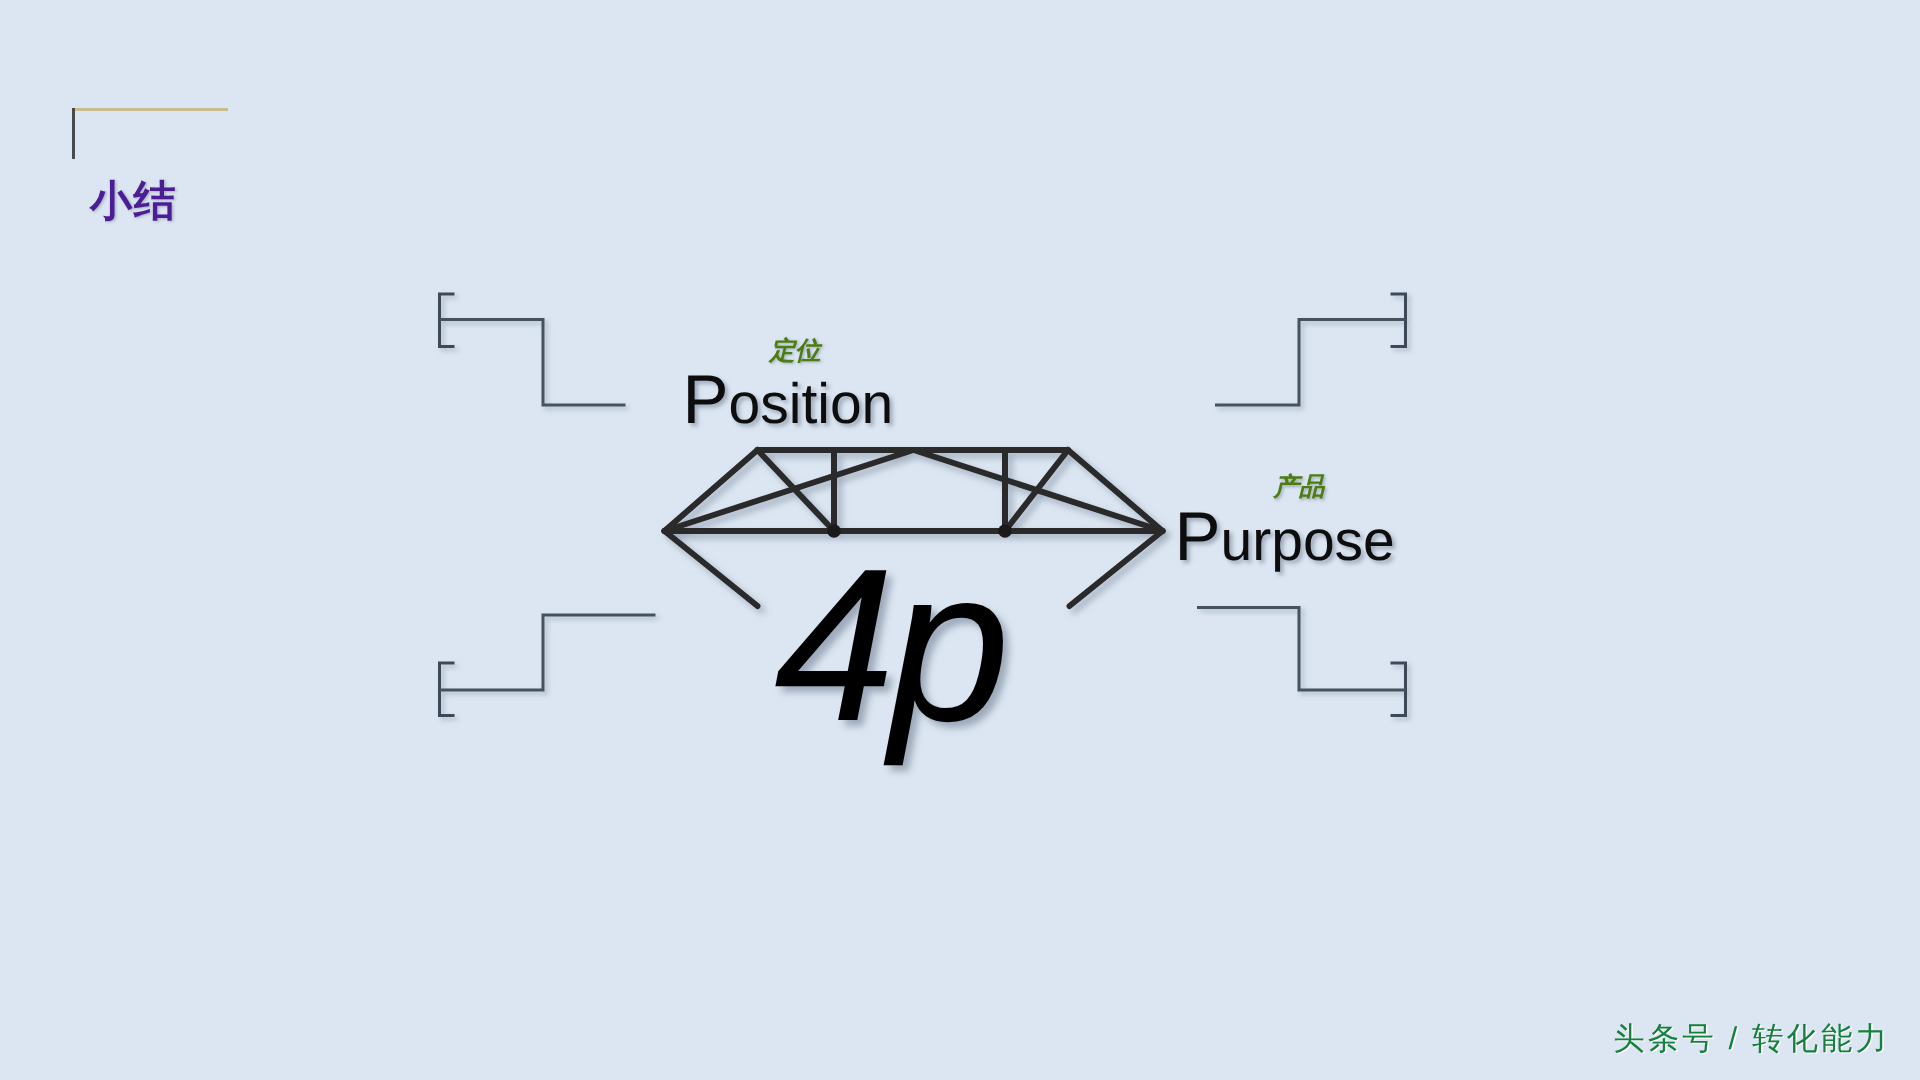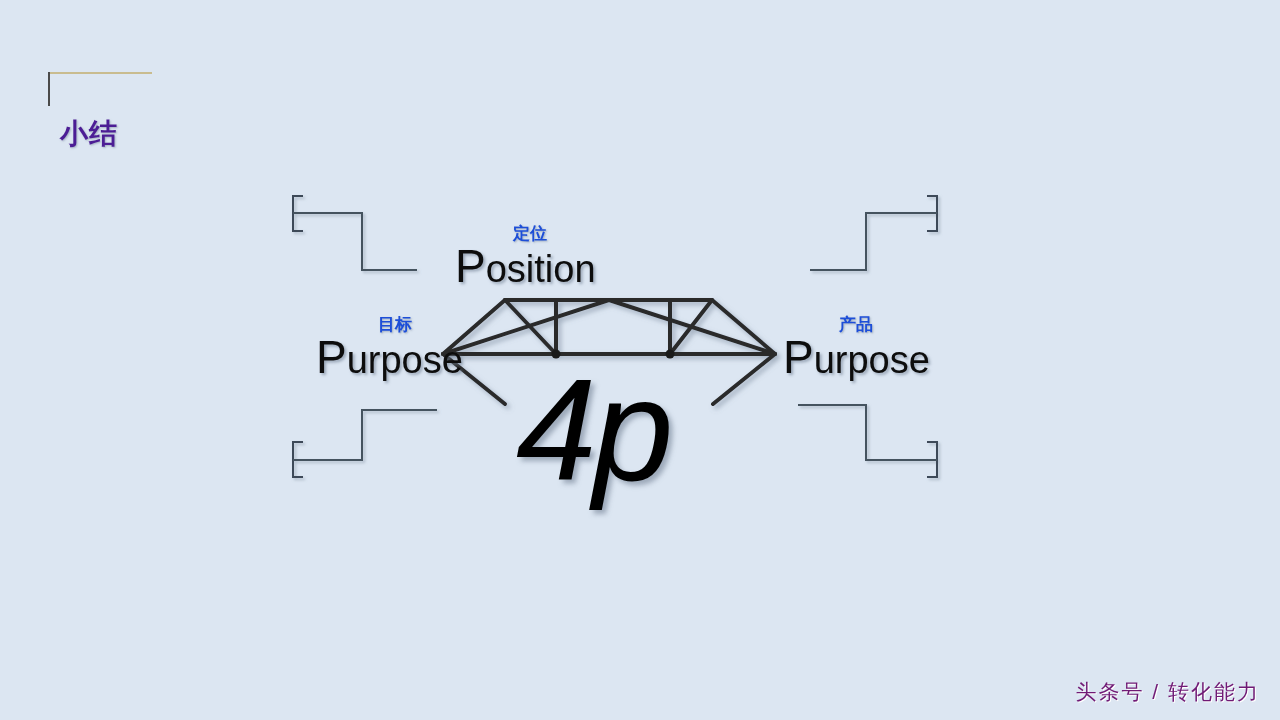--- a/index.html
+++ b/index.html
@@ -81,36 +81,37 @@
   .p-rest {
     font-size: 38px;
     line-height: 1;
     vertical-align: baseline;
   }
   .p-cn {
     position: absolute;
     font-size: 17px;
     font-weight: bold;
     line-height: 1;
-    color: #1d4ed8;
+    color: #4d7c0f;
     white-space: nowrap;
     text-shadow: 1px 1px 2px rgba(110,125,145,0.55);
+    font-style: italic;
   }
 
   #label-position { left: 455px; top: 243px; }
   #label-position .p-cn { left: 58px; top: -18px; }
 
   #label-people { left: 682px; top: 243px; }
   #label-people .p-cn { left: 39px; top: -18px; }
 
   #label-purpose { left: 316px; top: 334px; }
   #label-purpose .p-cn { left: 62px; top: -18px; }
 
   #label-product { left: 783px; top: 334px; }
-  #label-product .p-cn { left: 56px; top: -18px; text-align: center; }
+  #label-product .p-cn { left: 66px; top: -18px; text-align: center; }
 
   
   #center-4p {
     position: absolute;
     left: 516px;
     top: 358px;
     font-size: 145px;
     font-style: italic;
     font-weight: 500;
     line-height: 1;
@@ -118,21 +119,21 @@
     letter-spacing: -4px;
     text-shadow: 4px 4px 5px rgba(105,120,140,0.55);
   }
 
   
   #watermark {
     position: absolute;
     right: 20px;
     bottom: 14px;
     font-size: 21px;
-    color: #701a75;
+    color: #15803d;
     letter-spacing: 2px;
     white-space: nowrap;
     text-shadow: 1px 1px 0 #ffffff;
   }
 </style>
 </head>
 <body>
 
 <div id="slide-title-block">
   <div id="slide-title-bracket-top"></div>
@@ -198,24 +199,20 @@
       <circle cx="670" cy="354" r="4.5"></circle>
     </g>
   </svg>
 
   <div class="p-label" id="label-position">
     <span class="p-cn">定位</span>
     <span class="p-cap">P</span><span class="p-rest">osition</span>
   </div>
 
 
-  <div class="p-label" id="label-purpose">
-    <span class="p-cn">目标</span>
-    <span class="p-cap">P</span><span class="p-rest">urpose</span>
-  </div>
 
   <div class="p-label" id="label-product">
     <span class="p-cn">产品</span>
     <span class="p-cap">P</span><span class="p-rest">urpose</span>
   </div>
 
   <div id="center-4p">4p</div>
 </div>
 
 <div id="watermark">头条号 / 转化能力</div>

